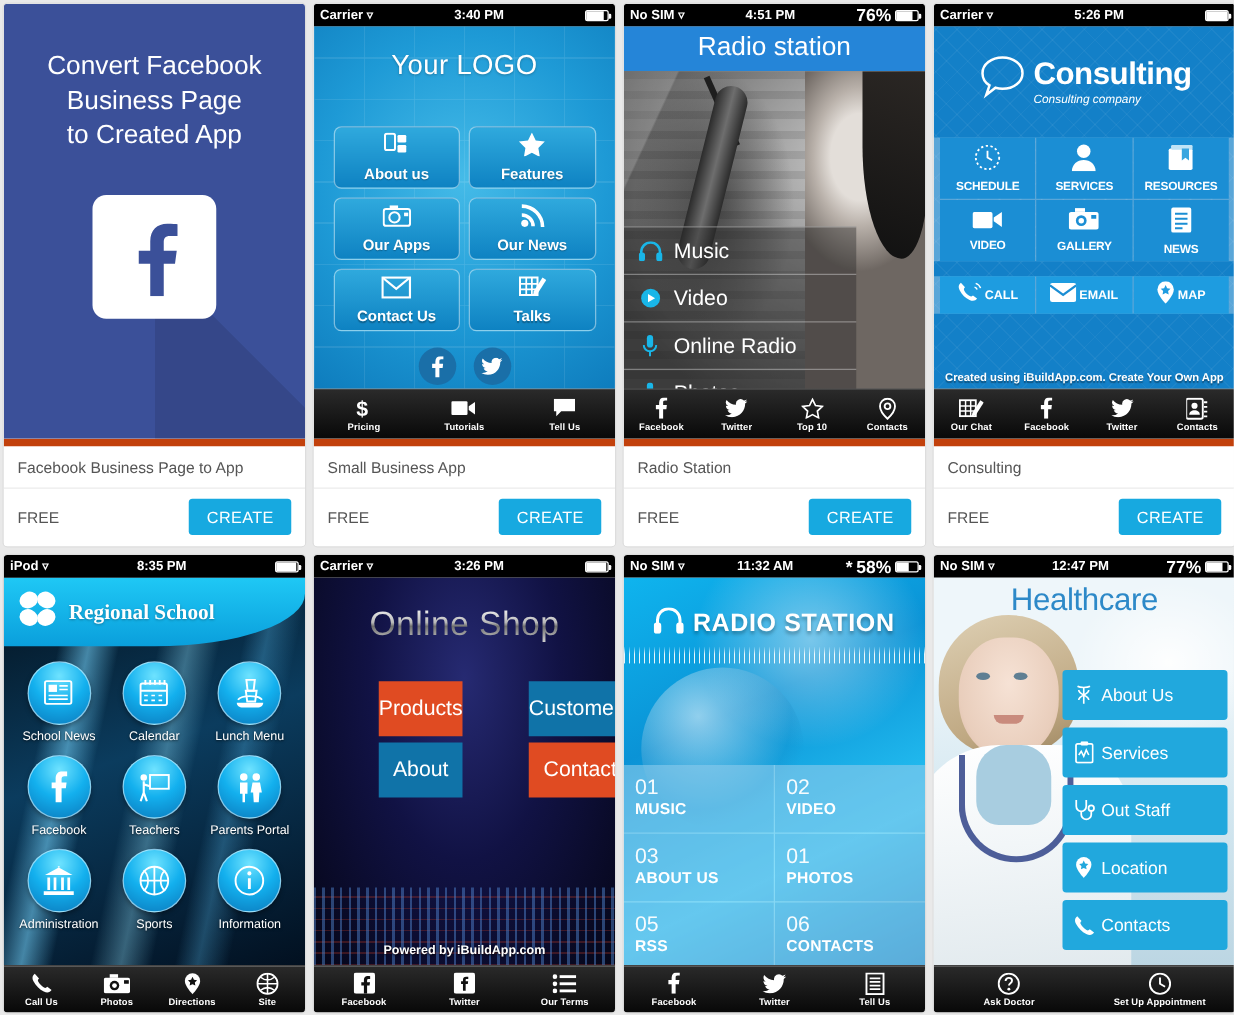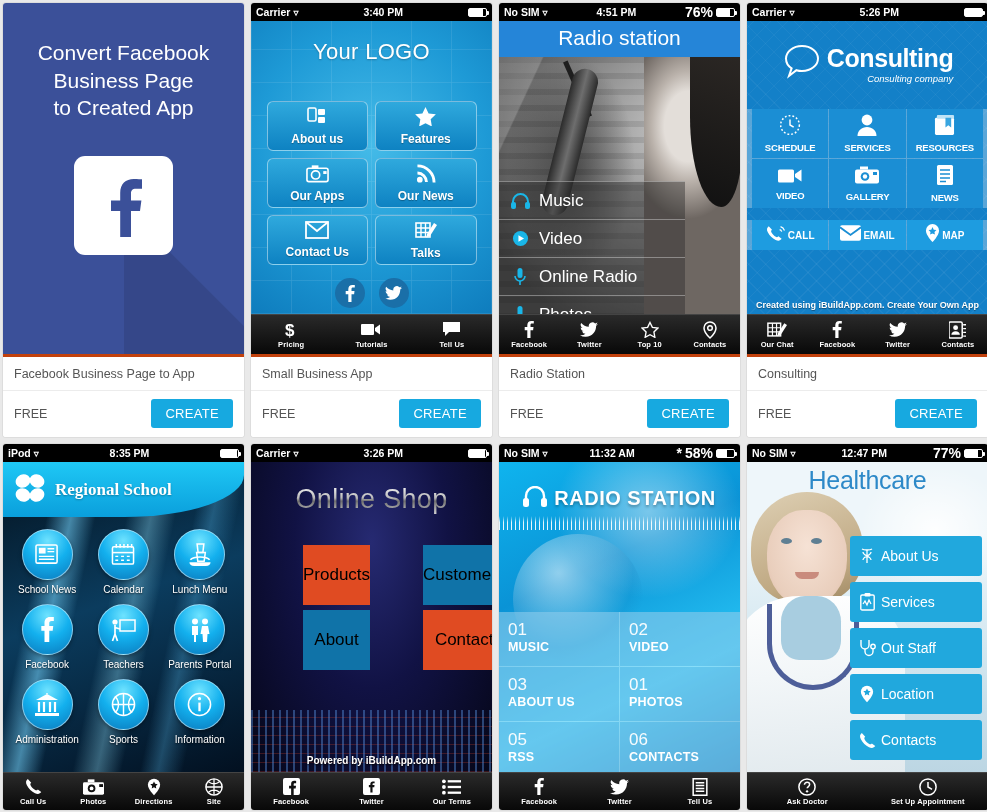--- a/index.html
+++ b/index.html
@@ -49,21 +49,21 @@
     flex:0 0 40px; border-top:1px solid #444; position:relative; z-index:15;
   }
   .tabbar.short{flex:0 0 38px;}
   .tab { display:flex;flex-direction:column;align-items:center;justify-content:center;gap:1px;color:#fff;flex:1; }
   .tab .ic { height:19px; display:flex; align-items:center; justify-content:center; }
   .tab .ic svg{display:block;}
   .tab .lb { font-size:7.5px; font-weight:bold; letter-spacing:.1px; }
 
   
   .meta-title {
-    border-top:3px solid #c2410c;
+    border-top:6px solid #c2410c;
     padding:10px 11px 9px; font-size:12.5px; color:#555;
     background:#fff;
   }
   .meta-row {
     border-top:1px solid #ececec;
     display:flex;align-items:center;justify-content:space-between;
     padding:8px 11px 9px; background:#fff;
   }
   .price{font-size:12.5px;color:#555;}
   .create {
@@ -117,21 +117,21 @@
 
   
   .cs-body{flex:1;position:relative;overflow:hidden;background:#1380c8;display:flex;flex-direction:column;align-items:center;}
   .cs-pattern{position:absolute;inset:0;opacity:.33;
     background-image:
       repeating-linear-gradient(45deg,rgba(255,255,255,.14) 0 1px,transparent 1px 12px),
       repeating-linear-gradient(-45deg,rgba(255,255,255,.14) 0 1px,transparent 1px 12px);}
   .cs-logo{display:flex;align-items:center;gap:5px;margin-top:22px;position:relative;z-index:2;}
   .cs-logo-txt{color:#fff;}
   .cs-logo-main{font-size:25px;font-weight:bold;letter-spacing:-.4px;line-height:1;}
-  .cs-logo-sub{font-size:9.5px;font-style:italic;text-align:right;margin-top:2px;}
+  .cs-logo-sub{font-size:9.5px;font-style:italic;text-align:left;margin-top:2px;}
   .cs-grid{margin-top:22px;width:100%;padding:0 5px;position:relative;z-index:2;
     display:grid;grid-template-columns:repeat(3,1fr);gap:1px;background:rgba(255,255,255,.3);}
   .cs-tile{background:#1b8ed4;height:49px;display:flex;flex-direction:column;align-items:center;justify-content:center;gap:2px;color:#fff;}
   .cs-tile .lb{font-size:9.5px;font-weight:bold;letter-spacing:-.2px;}
   .cs-actions{margin-top:12px;width:100%;padding:0 5px;position:relative;z-index:2;
     display:grid;grid-template-columns:repeat(3,1fr);gap:1px;background:rgba(255,255,255,.3);}
   .cs-act{background:#1e9ce0;height:30px;display:flex;align-items:center;justify-content:center;gap:2px;color:#fff;}
   .cs-act .lb{font-size:10px;font-weight:bold;}
   .cs-foot{position:absolute;bottom:4px;left:0;right:0;text-align:center;color:#fff;font-size:9px;font-weight:bold;z-index:2;text-shadow:0 1px 1px rgba(0,0,0,.4);}
 
@@ -156,21 +156,21 @@
     box-shadow:0 2px 4px rgba(0,0,0,.35);}
   .sc-lb{color:#fff;font-size:10px;text-shadow:0 1px 2px rgba(0,0,0,.7);}
 
   
   .os-body{flex:1;position:relative;overflow:hidden;
     background:radial-gradient(ellipse at 50% 26%, #262a72 0%, #111244 45%, #050617 100%);}
   .os-title{position:relative;z-index:3;text-align:center;margin-top:22px;font-size:27px;
     background:linear-gradient(#ffffff,#b9b9b9 45%,#6e6e6e 55%,#d8d8d8);-webkit-background-clip:text;background-clip:text;color:transparent;
     font-weight:400;letter-spacing:.3px;}
   .os-grid{position:relative;z-index:3;margin-top:30px;display:grid;grid-template-columns:1fr 1fr;gap:5px;padding:0 4px;}
-  .os-tile{height:60px;display:flex;align-items:center;justify-content:center;color:#000000;font-size:17px;margin-left:48px;}
+  .os-tile{height:44px;display:flex;align-items:center;justify-content:center;color:#ffffff;font-size:17px;margin-left:48px;}
   .os-orange{background:#e04b22;}
   .os-blue{background:#1073a8;}
   .os-deck{position:absolute;left:0;right:0;bottom:0;height:62px;
     background:linear-gradient(#06081d,#0a0c22);
     background-image:
       repeating-linear-gradient(90deg, rgba(90,150,230,.5) 0 2px, transparent 2px 7px),
       repeating-linear-gradient(0deg, rgba(190,60,40,.35) 0 1px, transparent 1px 9px);
     opacity:.85;}
   .os-power{position:absolute;bottom:6px;left:0;right:0;text-align:center;color:#fff;font-size:10px;font-weight:bold;z-index:4;text-shadow:0 1px 2px #000;}
 

